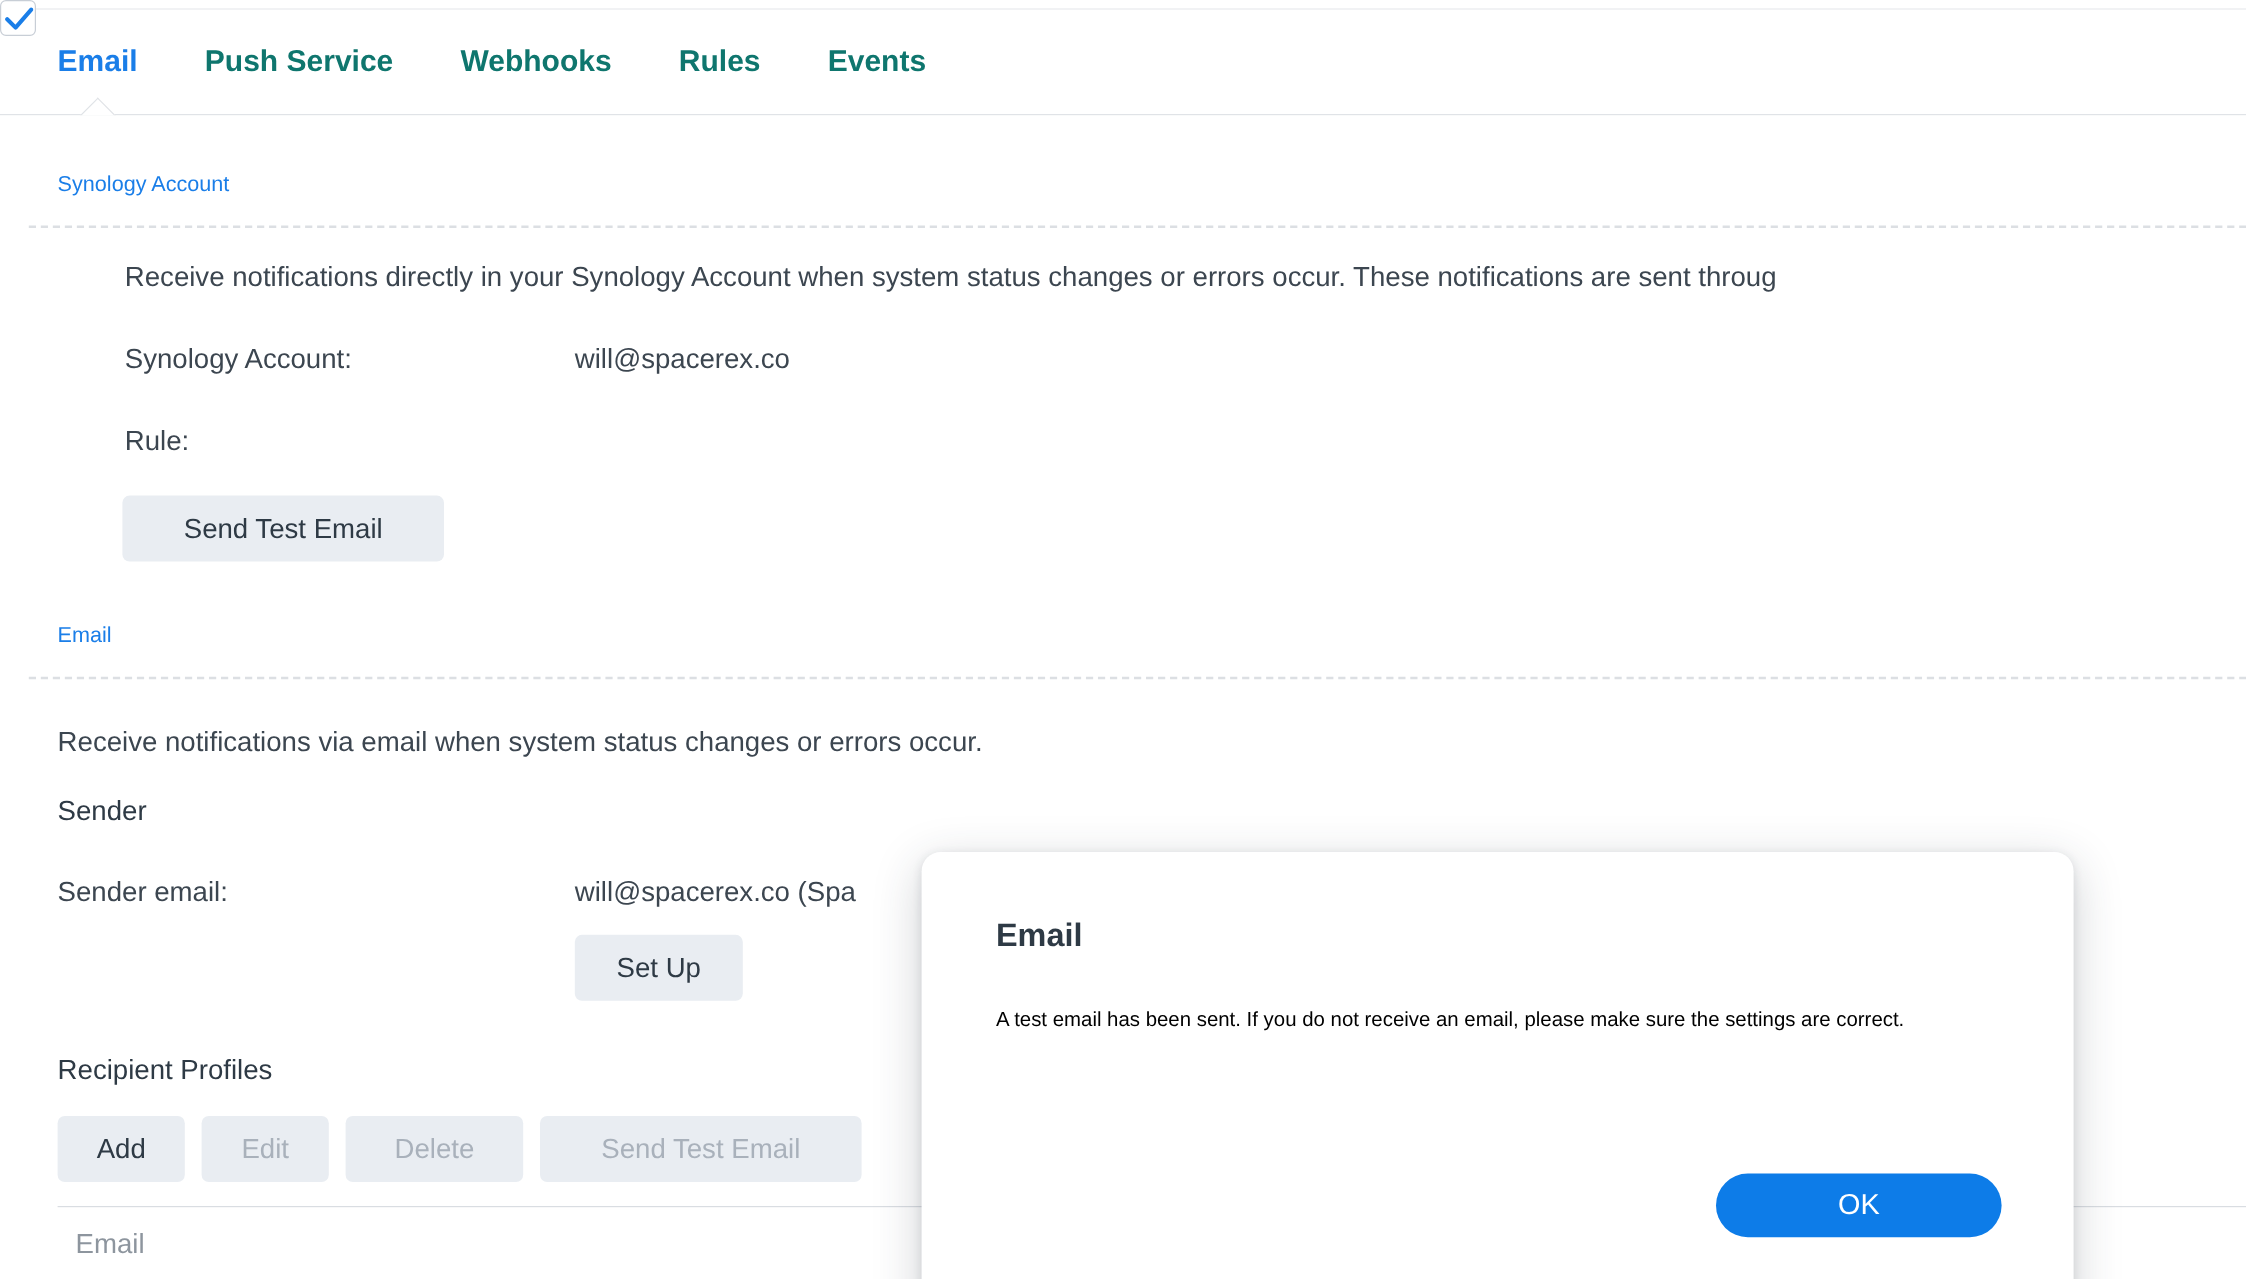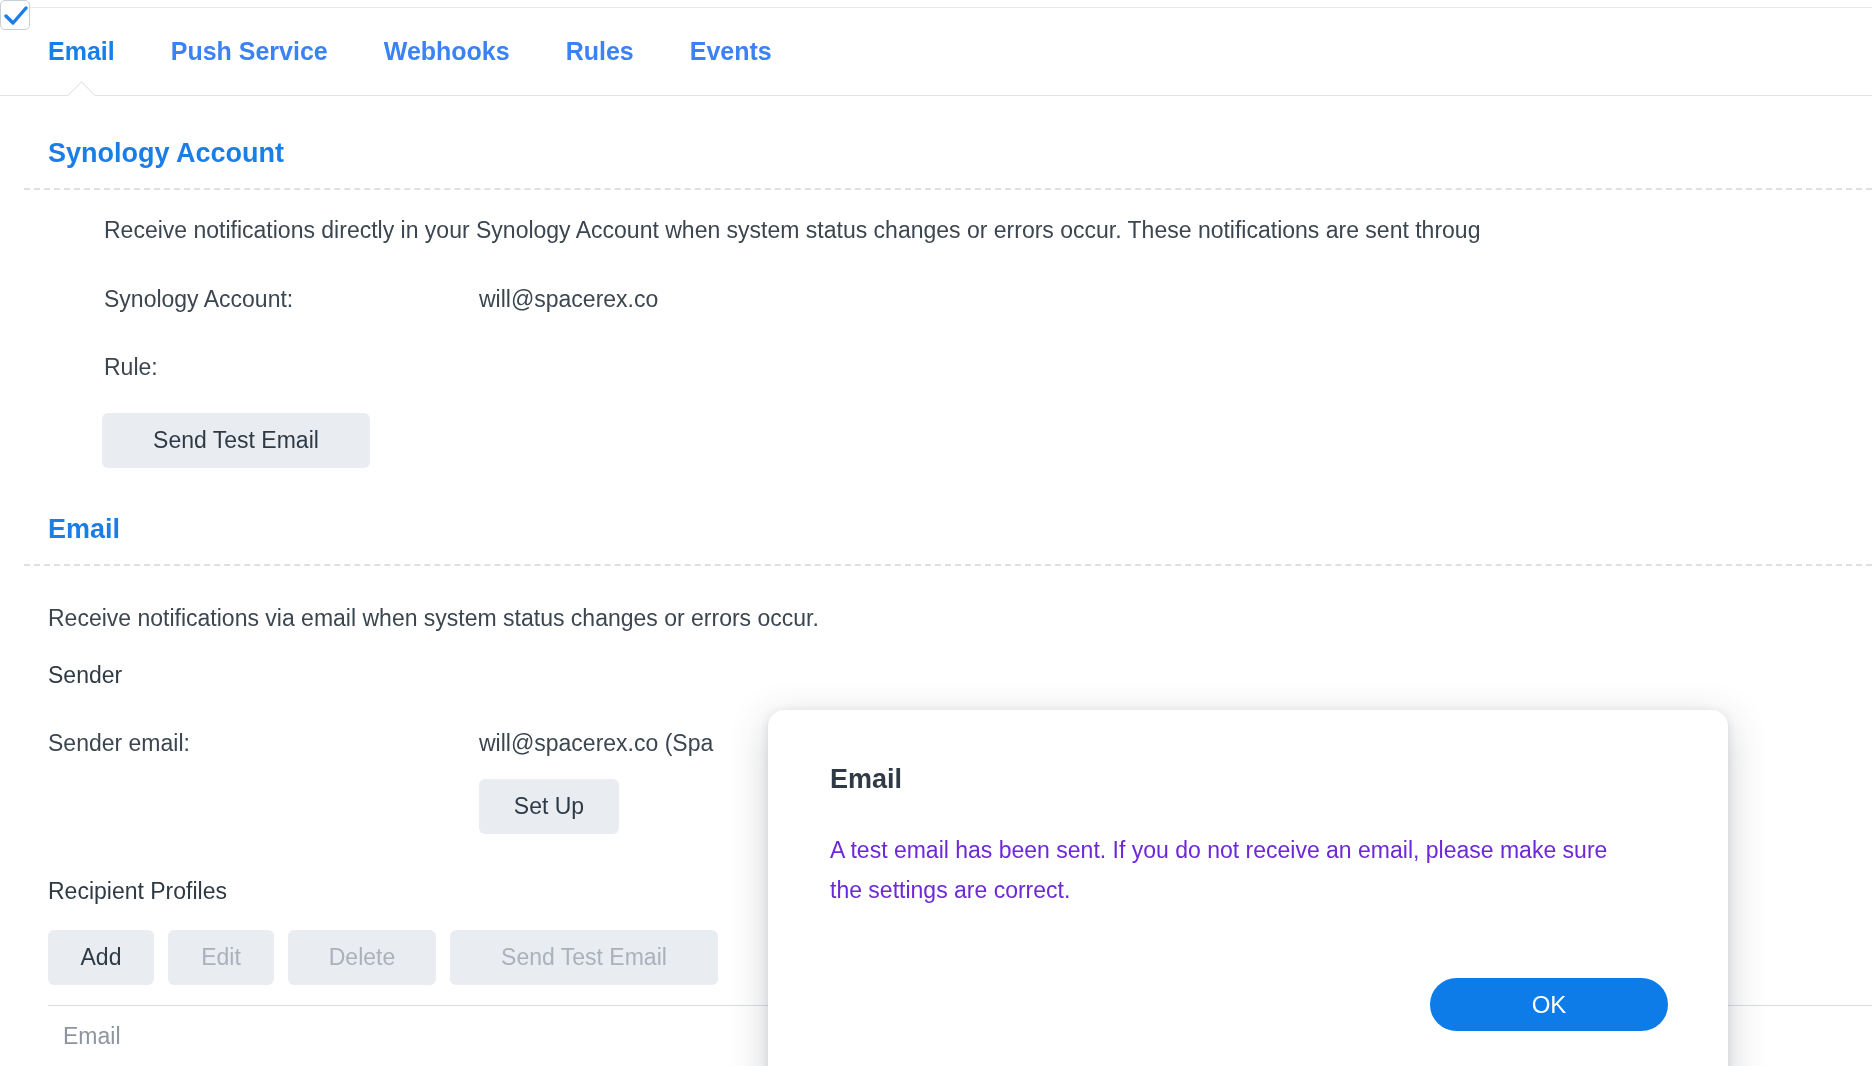--- a/index.html
+++ b/index.html
@@ -32,21 +32,21 @@
   .tabbar {
     position: absolute;
     top: 36px; left: 48px;
     display: flex;
     align-items: flex-start;
     gap: 0px;
   }
   .tab {
     font-size: 25px;
     line-height: 30px;
-    color: #3b82f6;
+    color: #0f766e;
     font-weight: 700;
     padding: 0 0 0 0;
     margin-right: 56px;
     white-space: nowrap;
     cursor: pointer;
   }
   .tab.active { color: #1a7ee8; }
 
   .tabbar-underline {
     position: absolute;
@@ -68,24 +68,24 @@
     width: 22px; height: 22px;
     background: #ffffff;
     border-left: 1px solid #e0e3e7;
     border-top: 1px solid #e0e3e7;
     transform: rotate(45deg);
   }
 
   
   .section-title {
     position: absolute;
-    font-size: 27px;
+    font-size: 18px;
     line-height: 32px;
     color: #1a7ee8;
-    font-weight: 700;
+    font-weight: 400;
     white-space: nowrap;
   }
   .dashed-rule {
     position: absolute;
     left: 24px;
     width: 1848px;
     height: 0;
     border-top: 2px dashed #dcdfe3;
   }
 
@@ -200,23 +200,23 @@
     position: absolute;
     left: 62px; top: 54px;
     font-size: 27px;
     font-weight: 700;
     color: #2e3a45;
   }
   .modal-body {
     position: absolute;
     left: 62px; top: 120px;
     width: 790px;
-    font-size: 23px;
+    font-size: 17px;
     line-height: 40px;
-    color: #6d28d9;
+    color: #000000;
   }
   .modal-ok {
     position: absolute;
     left: 662px; top: 268px;
     width: 238px; height: 53px;
     background: #0d7ce8;
     border: none;
     border-radius: 27px;
     color: #ffffff;
     font-family: "Liberation Sans", sans-serif;

